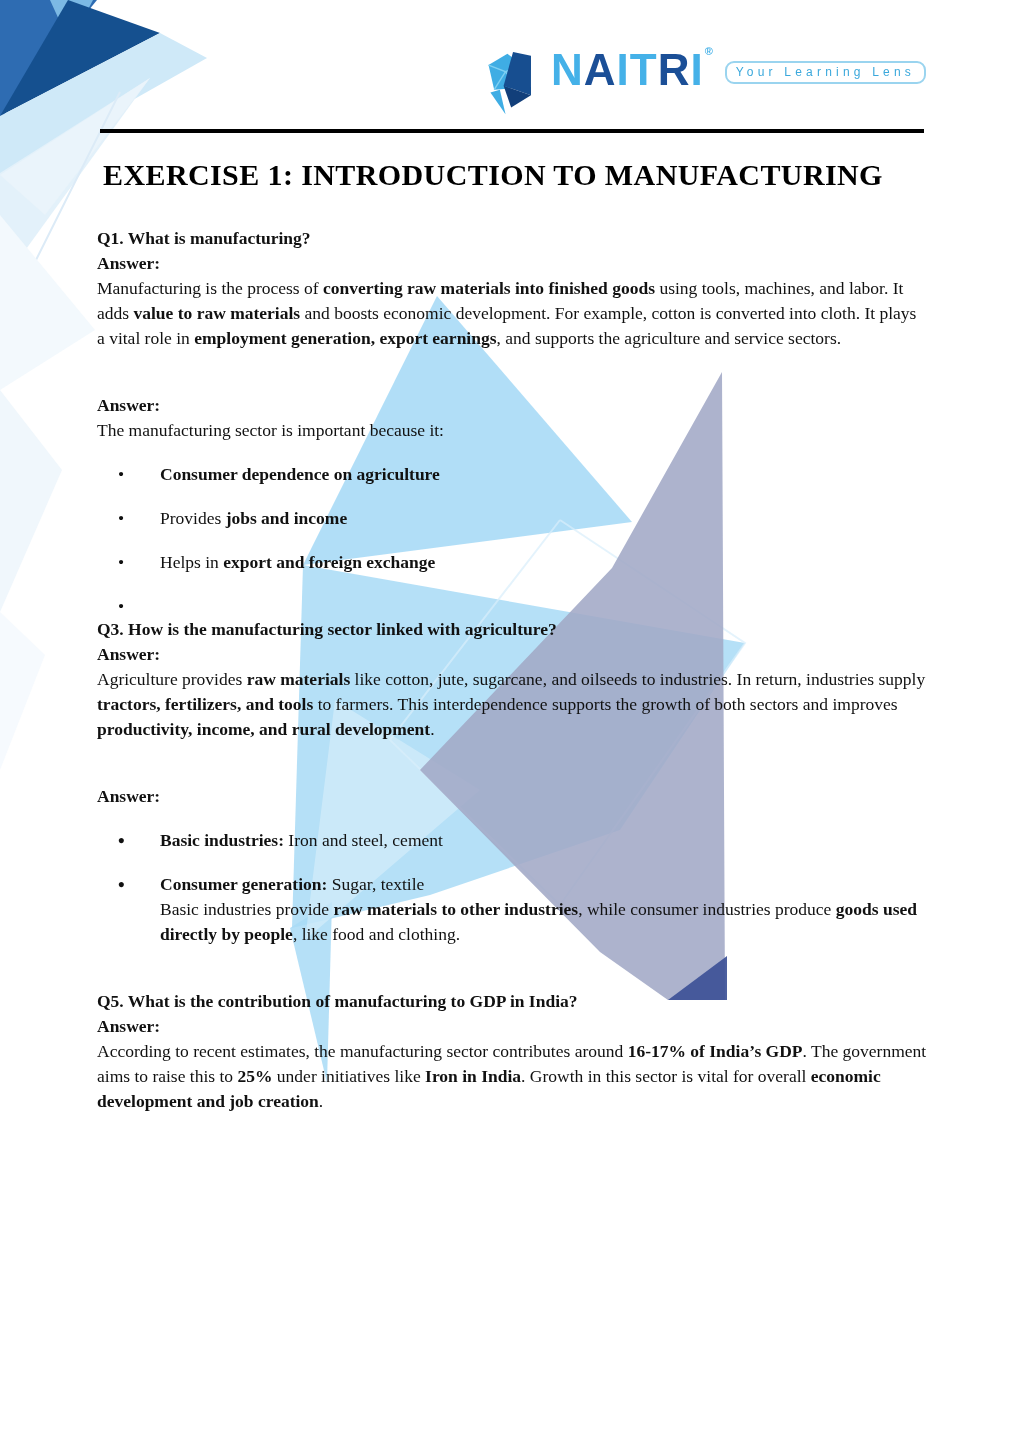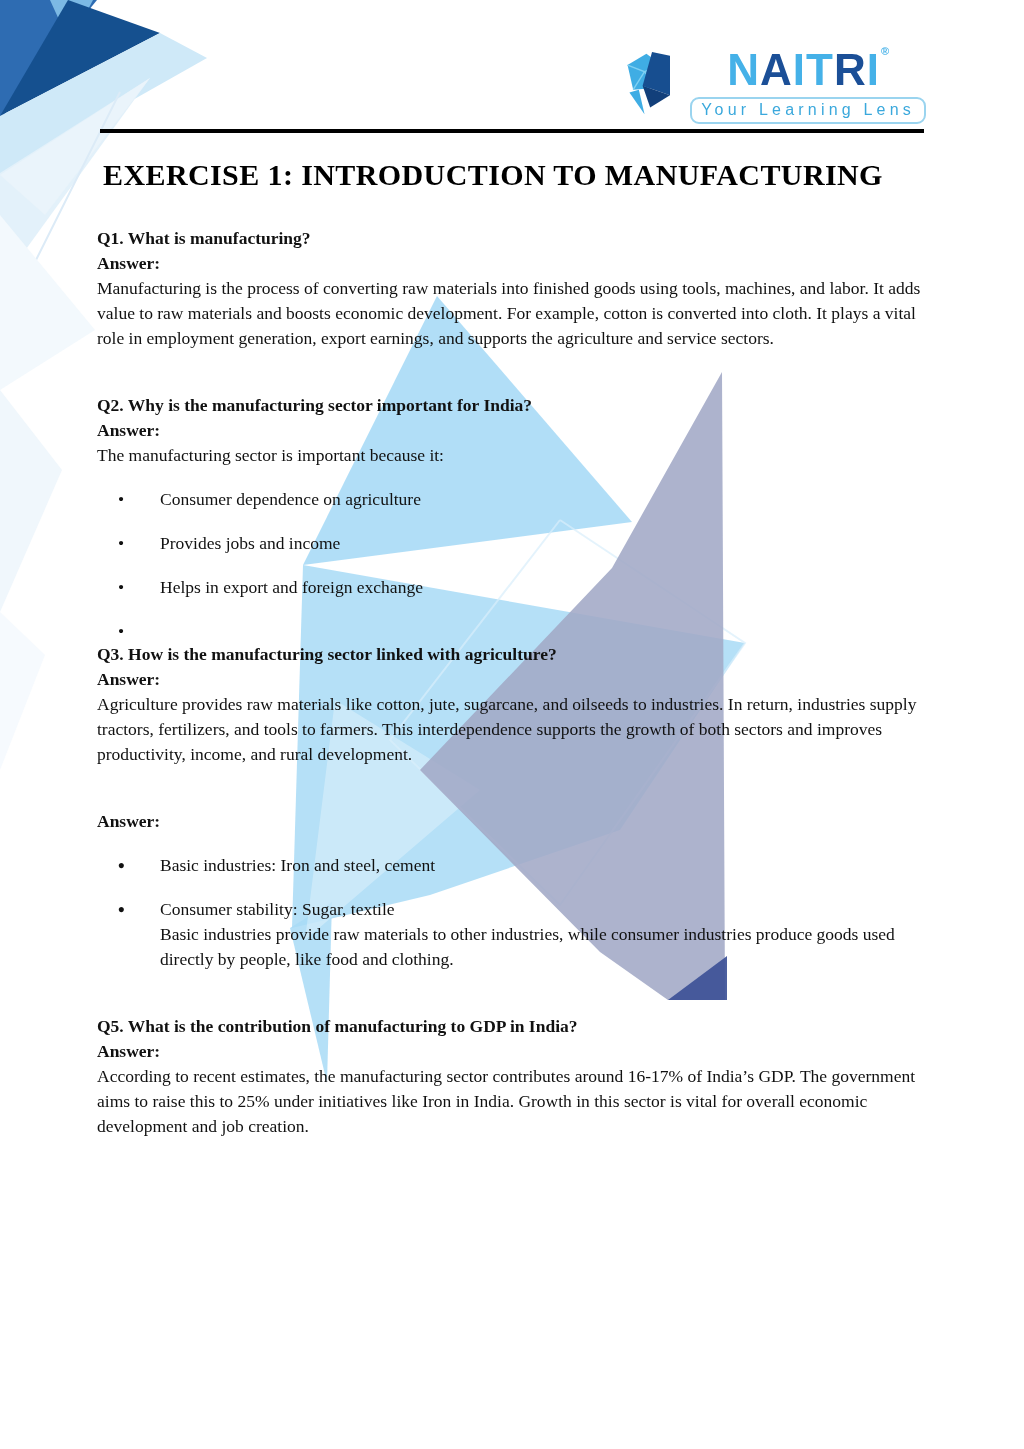--- a/index.html
+++ b/index.html
@@ -10,39 +10,39 @@
     overflow:hidden;
     font-family:"Liberation Serif", serif;
     color:#111111;
   }
   svg.deco{position:absolute;left:0;top:0;width:1024px;height:1449px;pointer-events:none;}
   
   .logo-block{
     position:absolute;top:48px;right:98px;
     display:flex;align-items:flex-start;gap:4px;z-index:2;
   }
-  .brand-col{display:flex;flex-direction:column;align-items:center;}
+  .brand-col{display:flex;flex-direction:row;align-items:center;gap:12px;}
   .brand-row{
     font-family:"Liberation Sans", sans-serif;
     font-weight:bold;font-size:44px;line-height:1;letter-spacing:1px;
     white-space:nowrap;
   }
   .brand-row .lt{color:#45b1e8;}
   .brand-row .dk{color:#1b4f97;}
   .reg-mark{
     font-family:"Liberation Sans", sans-serif;
     font-size:11px;color:#45b1e8;vertical-align:top;line-height:1;
     position:relative;top:-2px;left:1px;font-weight:bold;
   }
   .tagline-box{
     margin-top:5px;
     border:2px solid #9ad4ef;border-radius:9px;
     padding:2px 9px 3px 9px;
     font-family:"Liberation Sans", sans-serif;
-    font-size:16px;letter-spacing:4.2px;color:#3aa8dc;
+    font-size:12px;letter-spacing:4.2px;color:#3aa8dc;
     white-space:nowrap;
   }
   
   .divider{
     position:absolute;left:100px;top:129px;width:824px;height:4px;
     background:#000000;z-index:2;
   }
   .content{
     position:absolute;left:97px;top:150px;width:830px;z-index:2;
   }
@@ -50,21 +50,21 @@
     font-size:30px;line-height:38px;font-weight:bold;color:#000;
     letter-spacing:0.4px;margin:6px;
   }
   
   .qa-section{margin-top:42px;}
   .qa-section.first{margin-top:32px;}
   .q-head,.a-label{
     font-weight:bold;font-size:17.5px;line-height:25px;margin:0;
   }
   .rich{font-size:17.5px;line-height:25px;margin:0;white-space:pre-line;}
-  .rich b{font-weight:normal;text-align:center;}
+  .rich b{font-weight:bold;text-align:center;}
   .bullet{
     position:relative;padding-left:63px;margin-top:19px;
   }
   .bullet .dot{
     position:absolute;left:21px;top:0;font-size:17.5px;line-height:25px;
   }
   .bullet.strong .dot{font-weight:bold;font-size:19px;}
 </style>
 </head>
 <body>
@@ -118,21 +118,20 @@
   <div class="content">
     <h1 class="page-title">EXERCISE 1: INTRODUCTION TO MANUFACTURING</h1>
 
     <div class="qa-section first">
       <p class="q-head">Q1. What is manufacturing?</p>
       <p class="a-label">Answer:</p>
       <p class="rich"><span>Manufacturing is the process of </span><b>converting raw materials into finished goods</b><span> using tools, machines, and labor. It adds </span><b>value to raw materials</b><span> and boosts economic development. For example, cotton is converted into cloth. It plays a vital role in </span><b>employment generation, export earnings</b><span>, and supports the agriculture and service sectors.</span></p>
     </div>
 
     <div class="qa-section">
-      <p class="q-head">Q2. Why is the manufacturing sector important for India?</p>
       <p class="a-label">Answer:</p>
       <p class="rich"><span>The manufacturing sector is important because it:</span></p>
       <div class="bullet">
         <span class="dot">•</span>
         <span class="rich"><b>Consumer dependence on agriculture</b></span>
       </div>
       <div class="bullet">
         <span class="dot">•</span>
         <span class="rich"><span>Provides </span><b>jobs and income</b></span>
       </div>
@@ -152,21 +151,21 @@
     </div>
 
     <div class="qa-section">
       <p class="a-label">Answer:</p>
       <div class="bullet strong">
         <span class="dot">•</span>
         <span class="rich"><b>Basic industries:</b><span> Iron and steel, cement</span></span>
       </div>
       <div class="bullet strong">
         <span class="dot">•</span>
-        <span class="rich"><b>Consumer stability:</b><span> Sugar, textile
+        <span class="rich"><b>Consumer generation:</b><span> Sugar, textile
 Basic industries provide </span><b>raw materials to other industries</b><span>, while consumer industries produce </span><b>goods used directly by people</b><span>, like food and clothing.</span></span>
       </div>
     </div>
 
     <div class="qa-section">
       <p class="q-head">Q5. What is the contribution of manufacturing to GDP in India?</p>
       <p class="a-label">Answer:</p>
       <p class="rich"><span>According to recent estimates, the manufacturing sector contributes around </span><b>16-17% of India’s GDP</b><span>. The government aims to raise this to </span><b>25%</b><span> under initiatives like </span><b>Iron in India</b><span>. Growth in this sector is vital for overall </span><b>economic development and job creation</b><span>.</span></p>
     </div>
   </div>

